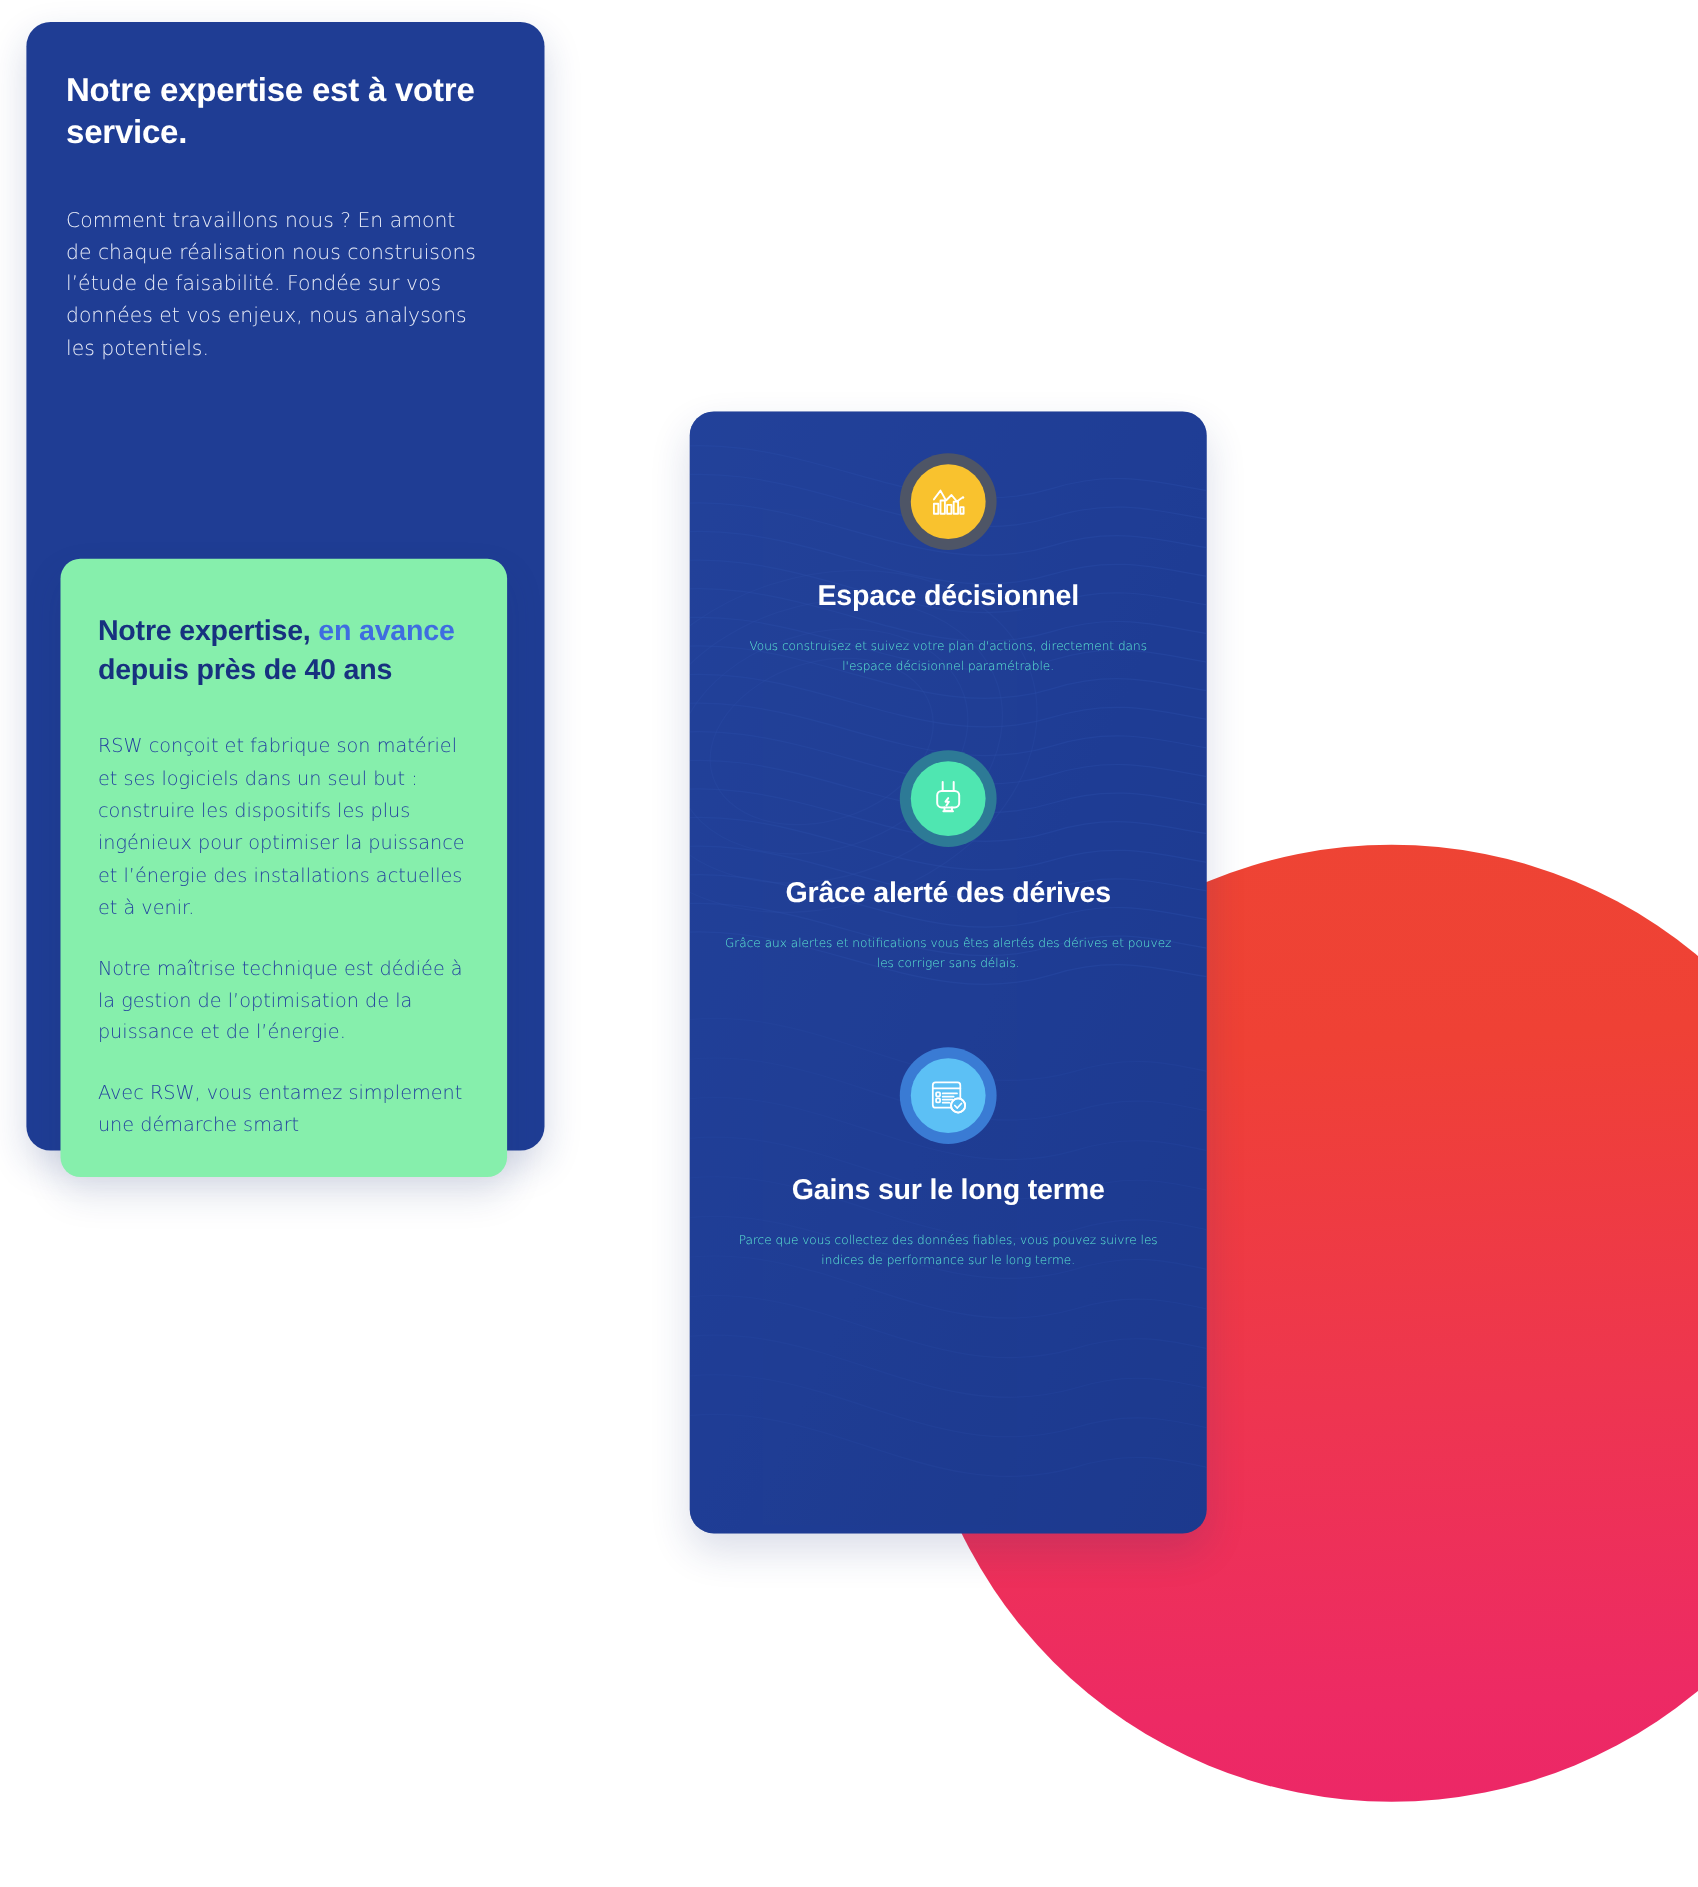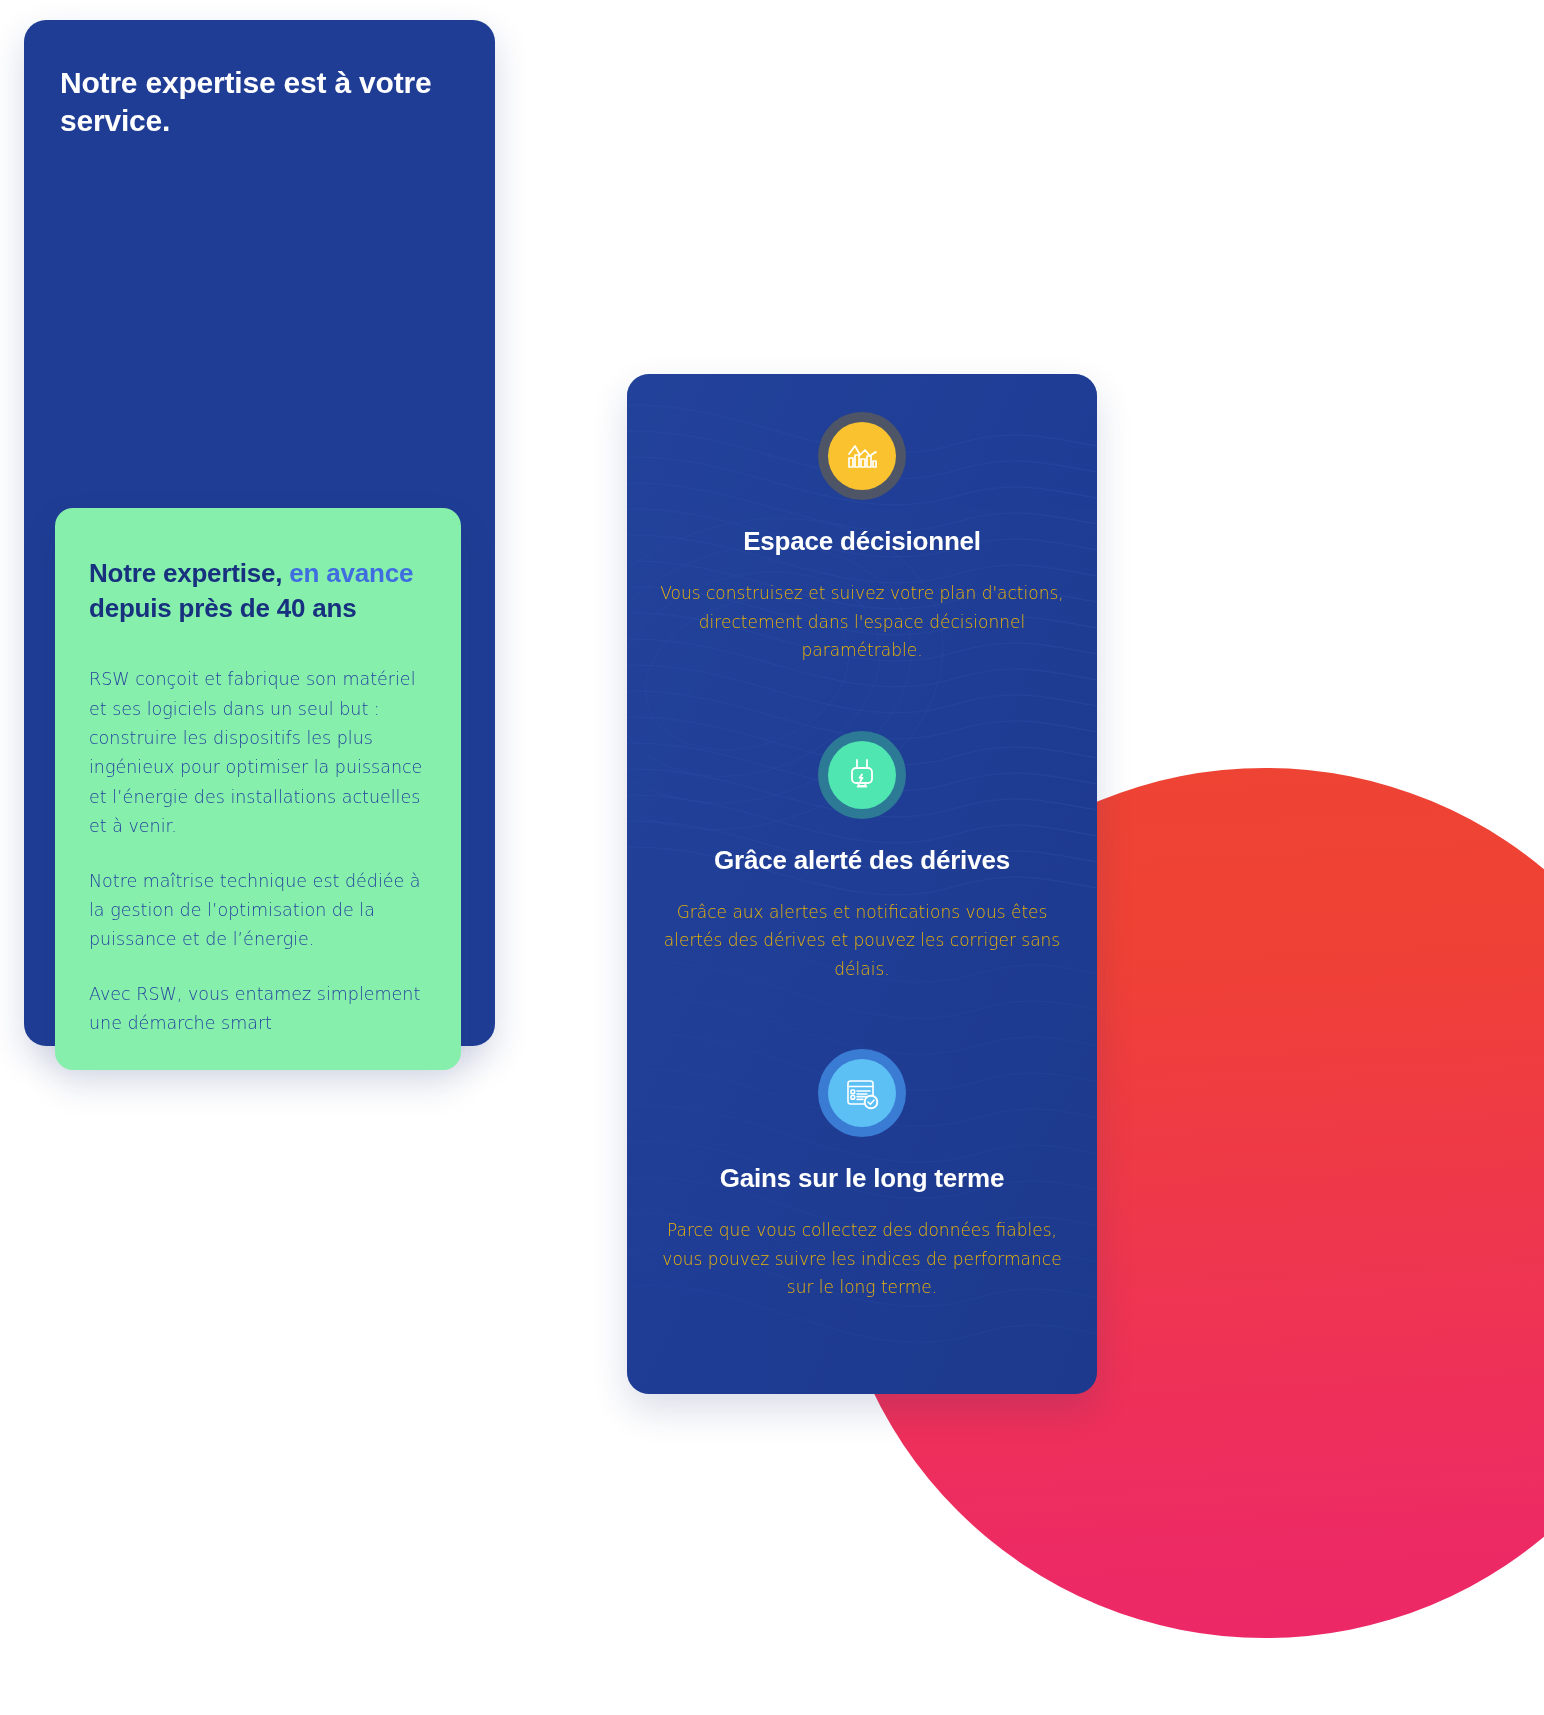--- a/index.html
+++ b/index.html
@@ -122,39 +122,40 @@
   .feat-title {
     margin-top: 26px;
     color: #ffffff;
     font-family: "Liberation Sans", sans-serif;
     font-weight: bold;
     font-size: 26px;
     letter-spacing: -0.2px;
   }
   .feat-body {
     margin: 22px auto 0 auto;
-    color: #eab308;
-    font-family: "DejaVu Sans", sans-serif;
-    font-size: 17px;
+    color: #5eead4;
+    font-family: "DejaVu Sans", sans-serif;
+    font-size: 11px;
     line-height: 1.68;
     font-weight: 300;
     max-width: 418px;
   }
 </style>
 </head>
 <body>
 
 <div id="stage">
 
   <div class="blob"></div>
 
   <section class="left-card">
     <div class="left-card-inner">
       <h2 class="left-title">Notre expertise est à votre service.</h2>
       <div class="left-body">
+        <p>Comment travaillons nous ? En amont de chaque réalisation nous construisons l’étude de faisabilité. Fondée sur vos données et vos enjeux, nous analysons les potentiels.</p>
       </div>
     </div>
   </section>
 
   <section class="white-card">
     <div class="white-card-inner">
       <h3 class="wc-title"><span>Notre expertise, </span><span class="accent">en avance</span><span> depuis près de 40 ans</span></h3>
       <div class="wc-body">
         <p>RSW conçoit et fabrique son matériel et ses logiciels dans un seul but : construire les dispositifs les plus ingénieux pour optimiser la puissance et l’énergie des installations actuelles et à venir.</p>
         <p>Notre maîtrise technique est dédiée à la gestion de l’optimisation de la puissance et de l’énergie.</p>

